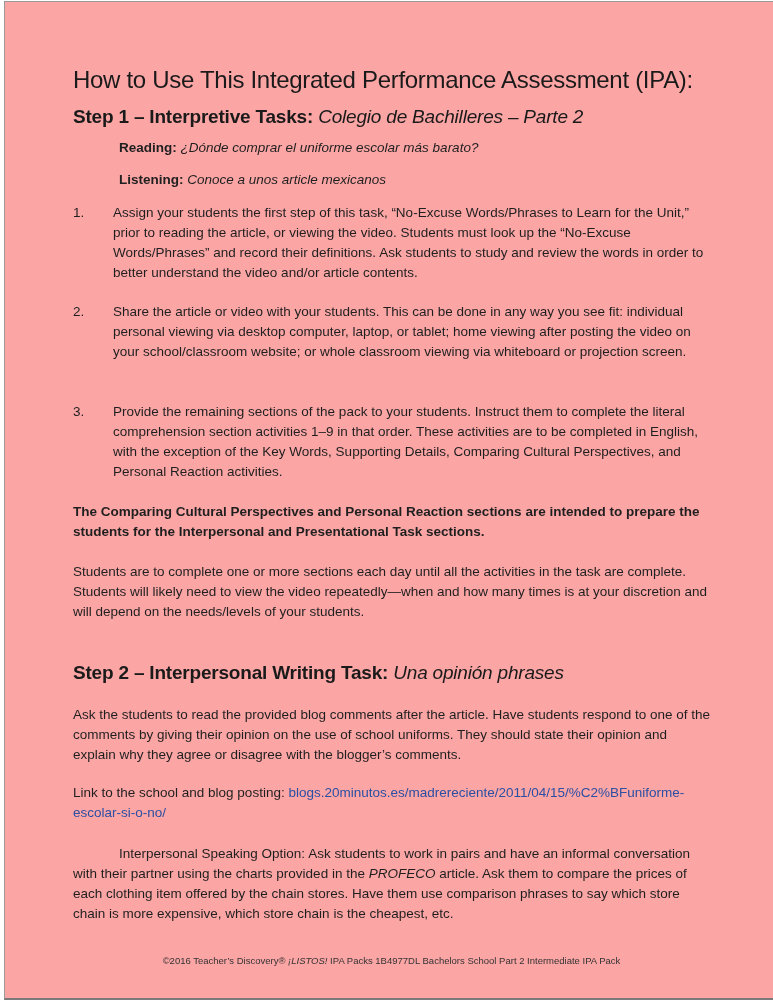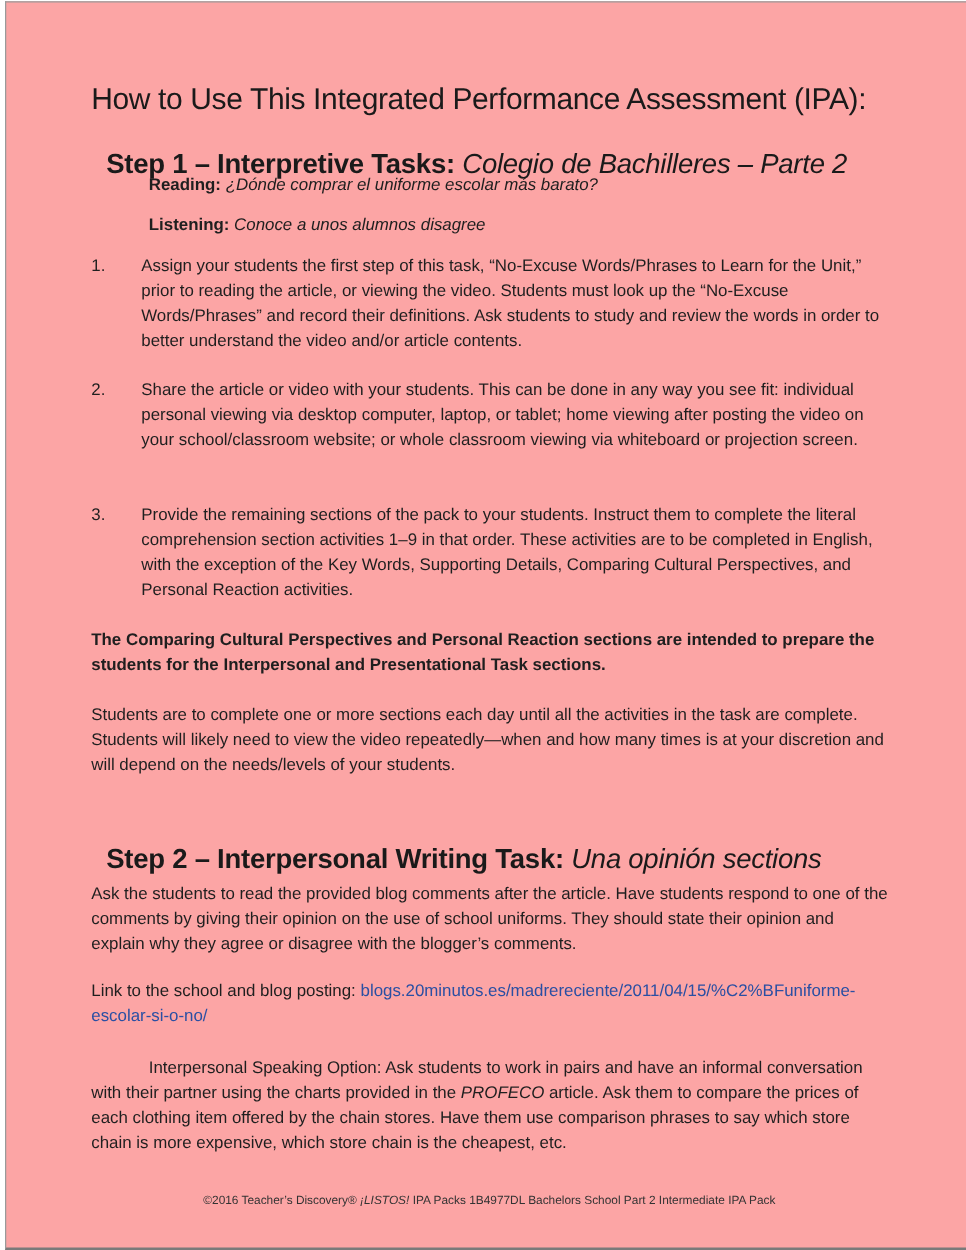--- a/index.html
+++ b/index.html
@@ -39,26 +39,26 @@
       font-size: 24px;
       letter-spacing: -0.3px;
       color: #1a1a1a;
       white-space: nowrap;
       font-weight: normal;
       margin: 0;
     }
     .step-heading {
       position: absolute;
       left: 0;
-      font-size: 22px;
+      font-size: 19px;
       font-weight: bold;
       color: #1a1a1a;
       white-space: nowrap;
       letter-spacing: -0.2px;
-      margin: 12px;
+      margin: 0;
     }
     .step-heading em {
       font-weight: normal;
       font-style: italic;
     }
     .step1-heading { top: 104px; }
     .step2-heading { top: 660px; }
 
     .sub-line {
       position: absolute;
@@ -133,42 +133,42 @@
 
 <div class="page">
   <div class="content">
 
     <h1 class="title">How to Use This Integrated Performance Assessment (IPA):</h1>
 
     <h2 class="step-heading step1-heading"><span>Step 1 – Interpretive Tasks: </span><em>Colegio de Bachilleres – Parte 2</em></h2>
 
     <div class="sub-line reading-line"><b>Reading: </b><em>¿Dónde comprar el uniforme escolar más barato?</em></div>
 
-    <div class="sub-line listening-line"><b>Listening: </b><em>Conoce a unos alumnos disagree</em></div>
+    <div class="sub-line listening-line"><b>Listening: </b><em>Conoce a unos article mexicanos</em></div>
 
     <div class="list-item item1">
       <span class="list-num">1.</span>
       <span class="list-text">Assign your students the first step of this task, “No-Excuse Words/Phrases to Learn for the Unit,” prior to reading the article, or viewing the video. Students must look up the “No-Excuse Words/Phrases” and record their definitions. Ask students to study and review the words in order to better understand the video and/or article contents.</span>
     </div>
 
     <div class="list-item item2">
       <span class="list-num">2.</span>
       <span class="list-text">Share the article or video with your students. This can be done in any way you see fit: individual personal viewing via desktop computer, laptop, or tablet; home viewing after posting the video on your school/classroom website; or whole classroom viewing via whiteboard or projection screen.</span>
     </div>
 
     <div class="list-item item3">
       <span class="list-num">3.</span>
       <span class="list-text">Provide the remaining sections of the pack to your students. Instruct them to complete the literal comprehension section activities 1–9 in that order. These activities are to be completed in English, with the exception of the Key Words, Supporting Details, Comparing Cultural Perspectives, and Personal Reaction activities.</span>
     </div>
 
     <p class="para para-comparing">The Comparing Cultural Perspectives and Personal Reaction sections are intended to prepare the students for the Interpersonal and Presentational Task sections.</p>
 
     <p class="para para-students">Students are to complete one or more sections each day until all the activities in the task are complete. Students will likely need to view the video repeatedly—when and how many times is at your discretion and will depend on the needs/levels of your students.</p>
 
-    <h2 class="step-heading step2-heading"><span>Step 2 – Interpersonal Writing Task: </span><em>Una opinión sections</em></h2>
+    <h2 class="step-heading step2-heading"><span>Step 2 – Interpersonal Writing Task: </span><em>Una opinión phrases</em></h2>
 
     <p class="para para-ask">Ask the students to read the provided blog comments after the article. Have students respond to one of the comments by giving their opinion on the use of school uniforms. They should state their opinion and explain why they agree or disagree with the blogger’s comments.</p>
 
     <p class="para para-link"><span>Link to the school and blog posting: </span><a class="link">blogs.20minutos.es/madrereciente/2011/04/15/%C2%BFuniforme-escolar-si-o-no/</a></p>
 
     <p class="para para-speaking"><b>Interpersonal Speaking Option: </b><span>Ask students to work in pairs and have an informal conversation with their partner using the charts provided in the </span><em>PROFECO</em><span> article. Ask them to compare the prices of each clothing item offered by the chain stores. Have them use comparison phrases to say which store chain is more expensive, which store chain is the cheapest, etc.</span></p>
 
   </div>
 
   <div class="footer"><span>©2016 Teacher’s Discovery®  </span><em>¡LISTOS!</em><span> IPA Packs  1B4977DL Bachelors School Part 2 Intermediate IPA Pack</span></div>

